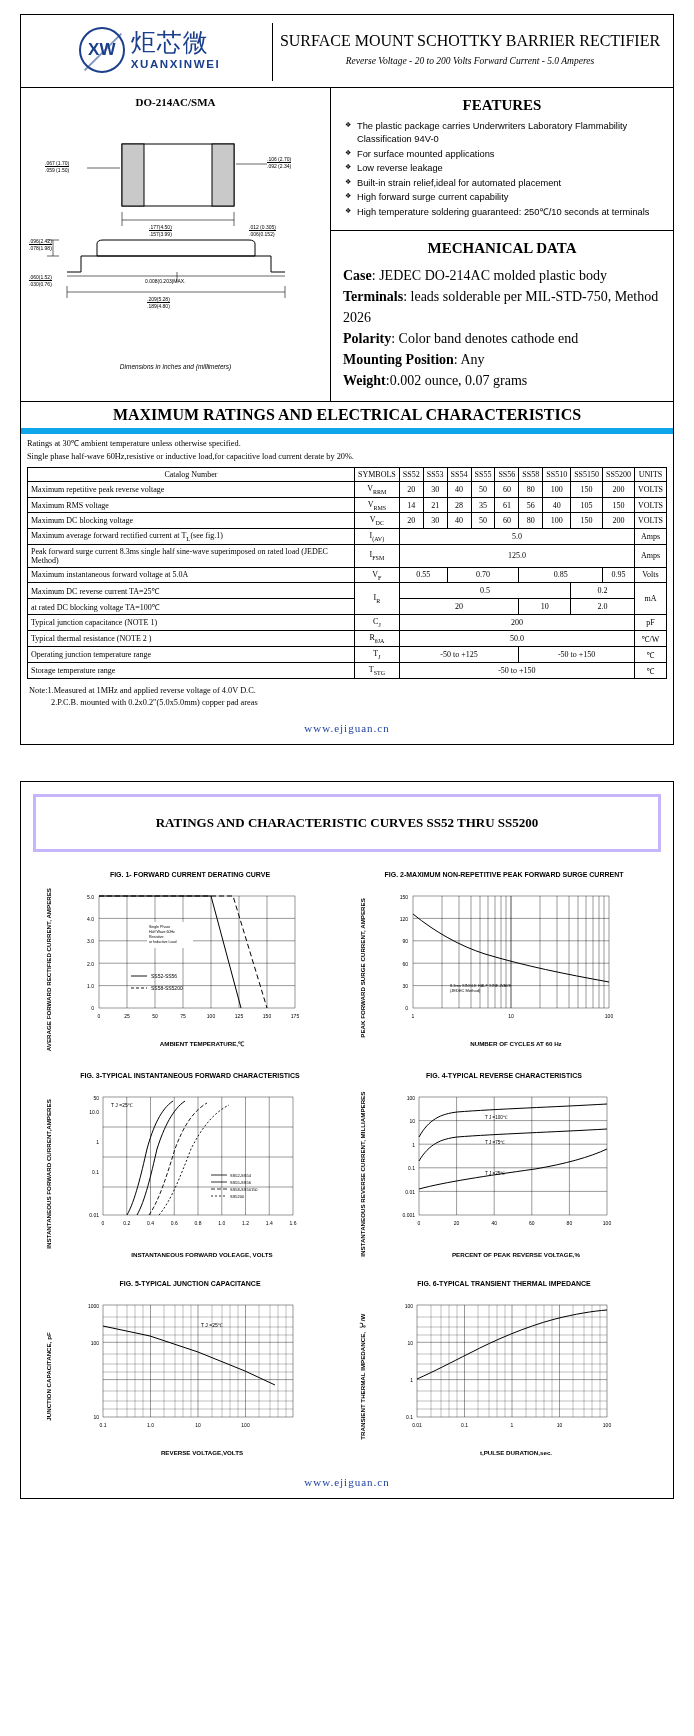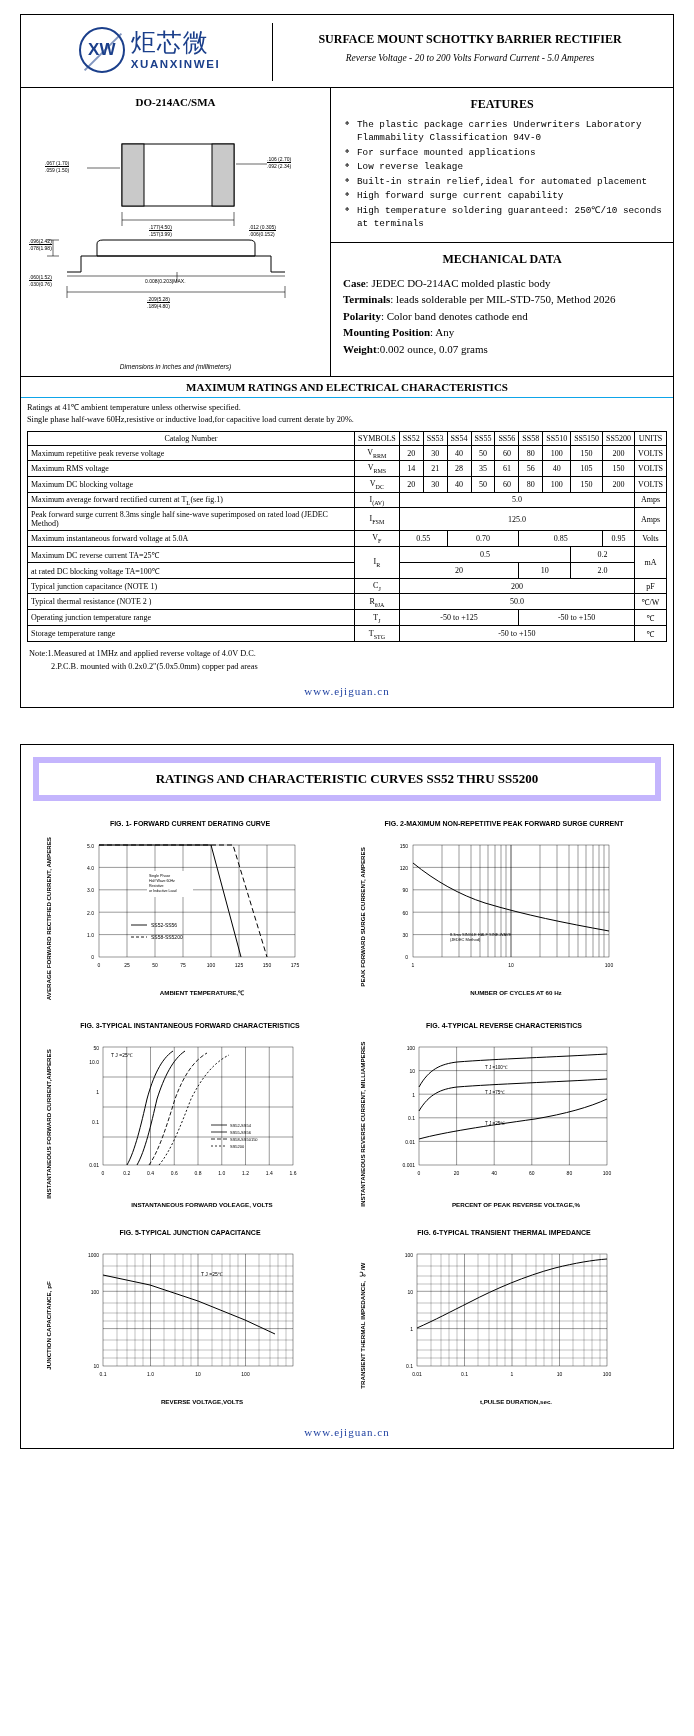--- a/index.html
+++ b/index.html
@@ -69,21 +69,21 @@
   .title-cell {
     flex: 1;
     text-align: center;
     padding-top: 2px;
   }
   .doc-title {
     font-size: 23px; font-weight: bold; letter-spacing: .5px;
     font-family: "Liberation Serif", serif;
   }
   .doc-sub {
-    font-size: 12px; font-weight: bold; margin-top: 7px;
+    font-size: 16px; font-weight: normal; margin-top: 7px;
     font-family: "Liberation Serif", serif;
   }
   .doc-sub2 {
     font-size: 9.5px; font-style: italic; margin-top: 6px;
     font-family: "Liberation Serif", serif;
   }
 
   .mid {
     display: flex;
     border-bottom: 1px solid #000;
@@ -103,42 +103,42 @@
   .drawing { position: relative; height: 245px; }
   .dim { position: absolute; font-size: 5px; font-family: "Liberation Sans", sans-serif; white-space: nowrap; }
   .dim .frac { display:block; }
   .dim .bot { border-top: 1px solid #000; }
   .pkg-note {
     text-align: center; font-size: 6.5px; font-style: italic;
     margin-top: 2px;
   }
 
   .box-head {
-    text-align: center; font-weight: bold; font-size: 12px;
+    text-align: center; font-weight: bold; font-size: 15px;
     font-family: "Liberation Serif", serif;
     padding: 9px 0 6px 0;
   }
   .feat-list { padding: 0 10px 10px 14px; }
   .feat-item {
     position: relative; font-size: 9.3px; line-height: 1.45;
     padding-left: 12px; margin-bottom: 1px;
-    font-family: Liberation Mono, monospace;
+    font-family: Liberation Sans, sans-serif;
   }
   .feat-item::before {
     content: "\2756";
     position: absolute; left: 0; top: 0; font-size: 7px;
   }
   .mech-div { border-top: 1px solid #000; }
-  .mech-body { padding: 2px 10px 10px 12px; font-size: 11px; line-height: 1.5;
+  .mech-body { padding: 2px 10px 10px 12px; font-size: 14px; line-height: 1.5;
     font-family: "Liberation Serif", serif; }
   .mech-body b { font-weight: bold; }
 
   .ratings-head {
-    text-align: center; font-weight: bold; font-size: 11px;
-    padding: 4px 0; border-bottom: 1px solid #0ea5e9;
+    text-align: center; font-weight: bold; font-size: 16px;
+    padding: 4px 0; border-bottom: 6px solid #0ea5e9;
     font-family: "Liberation Serif", serif;
   }
   .ratings-note {
     font-size: 8.3px; padding: 4px 6px 4px 6px; line-height: 1.5;
     font-family: "Liberation Serif", serif;
   }
   table.spec {
     width: calc(100% - 12px);
     margin: 0 6px 4px 6px;
     border-collapse: collapse;
@@ -164,21 +164,21 @@
   .watermark {
     text-align: center; font-size: 11px; color: #1d3fa0;
     padding: 6px 0 10px 0; letter-spacing: 1px;
     font-family: "Liberation Serif", serif;
   }
 
   
   .sheet2 { margin-top: 36px; }
   .curves-head {
     text-align: center; font-weight: bold; font-size: 13px;
-    border: 6px solid #c4b5fd; margin: 12px 12px 8px 12px; padding: 8px 0;
+    border: 3px solid #c4b5fd; margin: 12px 12px 8px 12px; padding: 18px 0;
     font-family: "Liberation Serif", serif;
   }
   .curves-grid {
     display: grid;
     grid-template-columns: 1fr 1fr;
     margin: 12px 12px 0 12px;
   }
   .fig { padding: 6px 4px 14px 4px; }
   .fig-title {
     text-align: center; font-size: 7px; font-weight: bold;
@@ -309,21 +309,21 @@
           <div><b>Terminals</b><span>: leads solderable per MIL-STD-750, Method 2026</span></div>
           <div><b>Polarity</b><span>: Color band denotes cathode end</span></div>
           <div><b>Mounting Position</b><span>: Any</span></div>
           <div><b>Weight</b><span>:0.002 ounce, 0.07 grams</span></div>
         </div>
       </div>
     </div>
 
     <div class="ratings-head">MAXIMUM RATINGS AND ELECTRICAL CHARACTERISTICS</div>
     <div class="ratings-note">
-      <div>Ratings at 41℃ ambient temperature unless otherwise specified.</div>
+      <div>Ratings at 30℃ ambient temperature unless otherwise specified.</div>
       <div>Single phase half-wave 60Hz,resistive or inductive load,for capacitive load current derate by 20%.</div>
     </div>
 
     <table class="spec">
       <thead>
         <tr>
           <th>Catalog   Number</th>
           <th>SYMBOLS</th>
           <th>SS52</th>
           <th>SS53</th>

